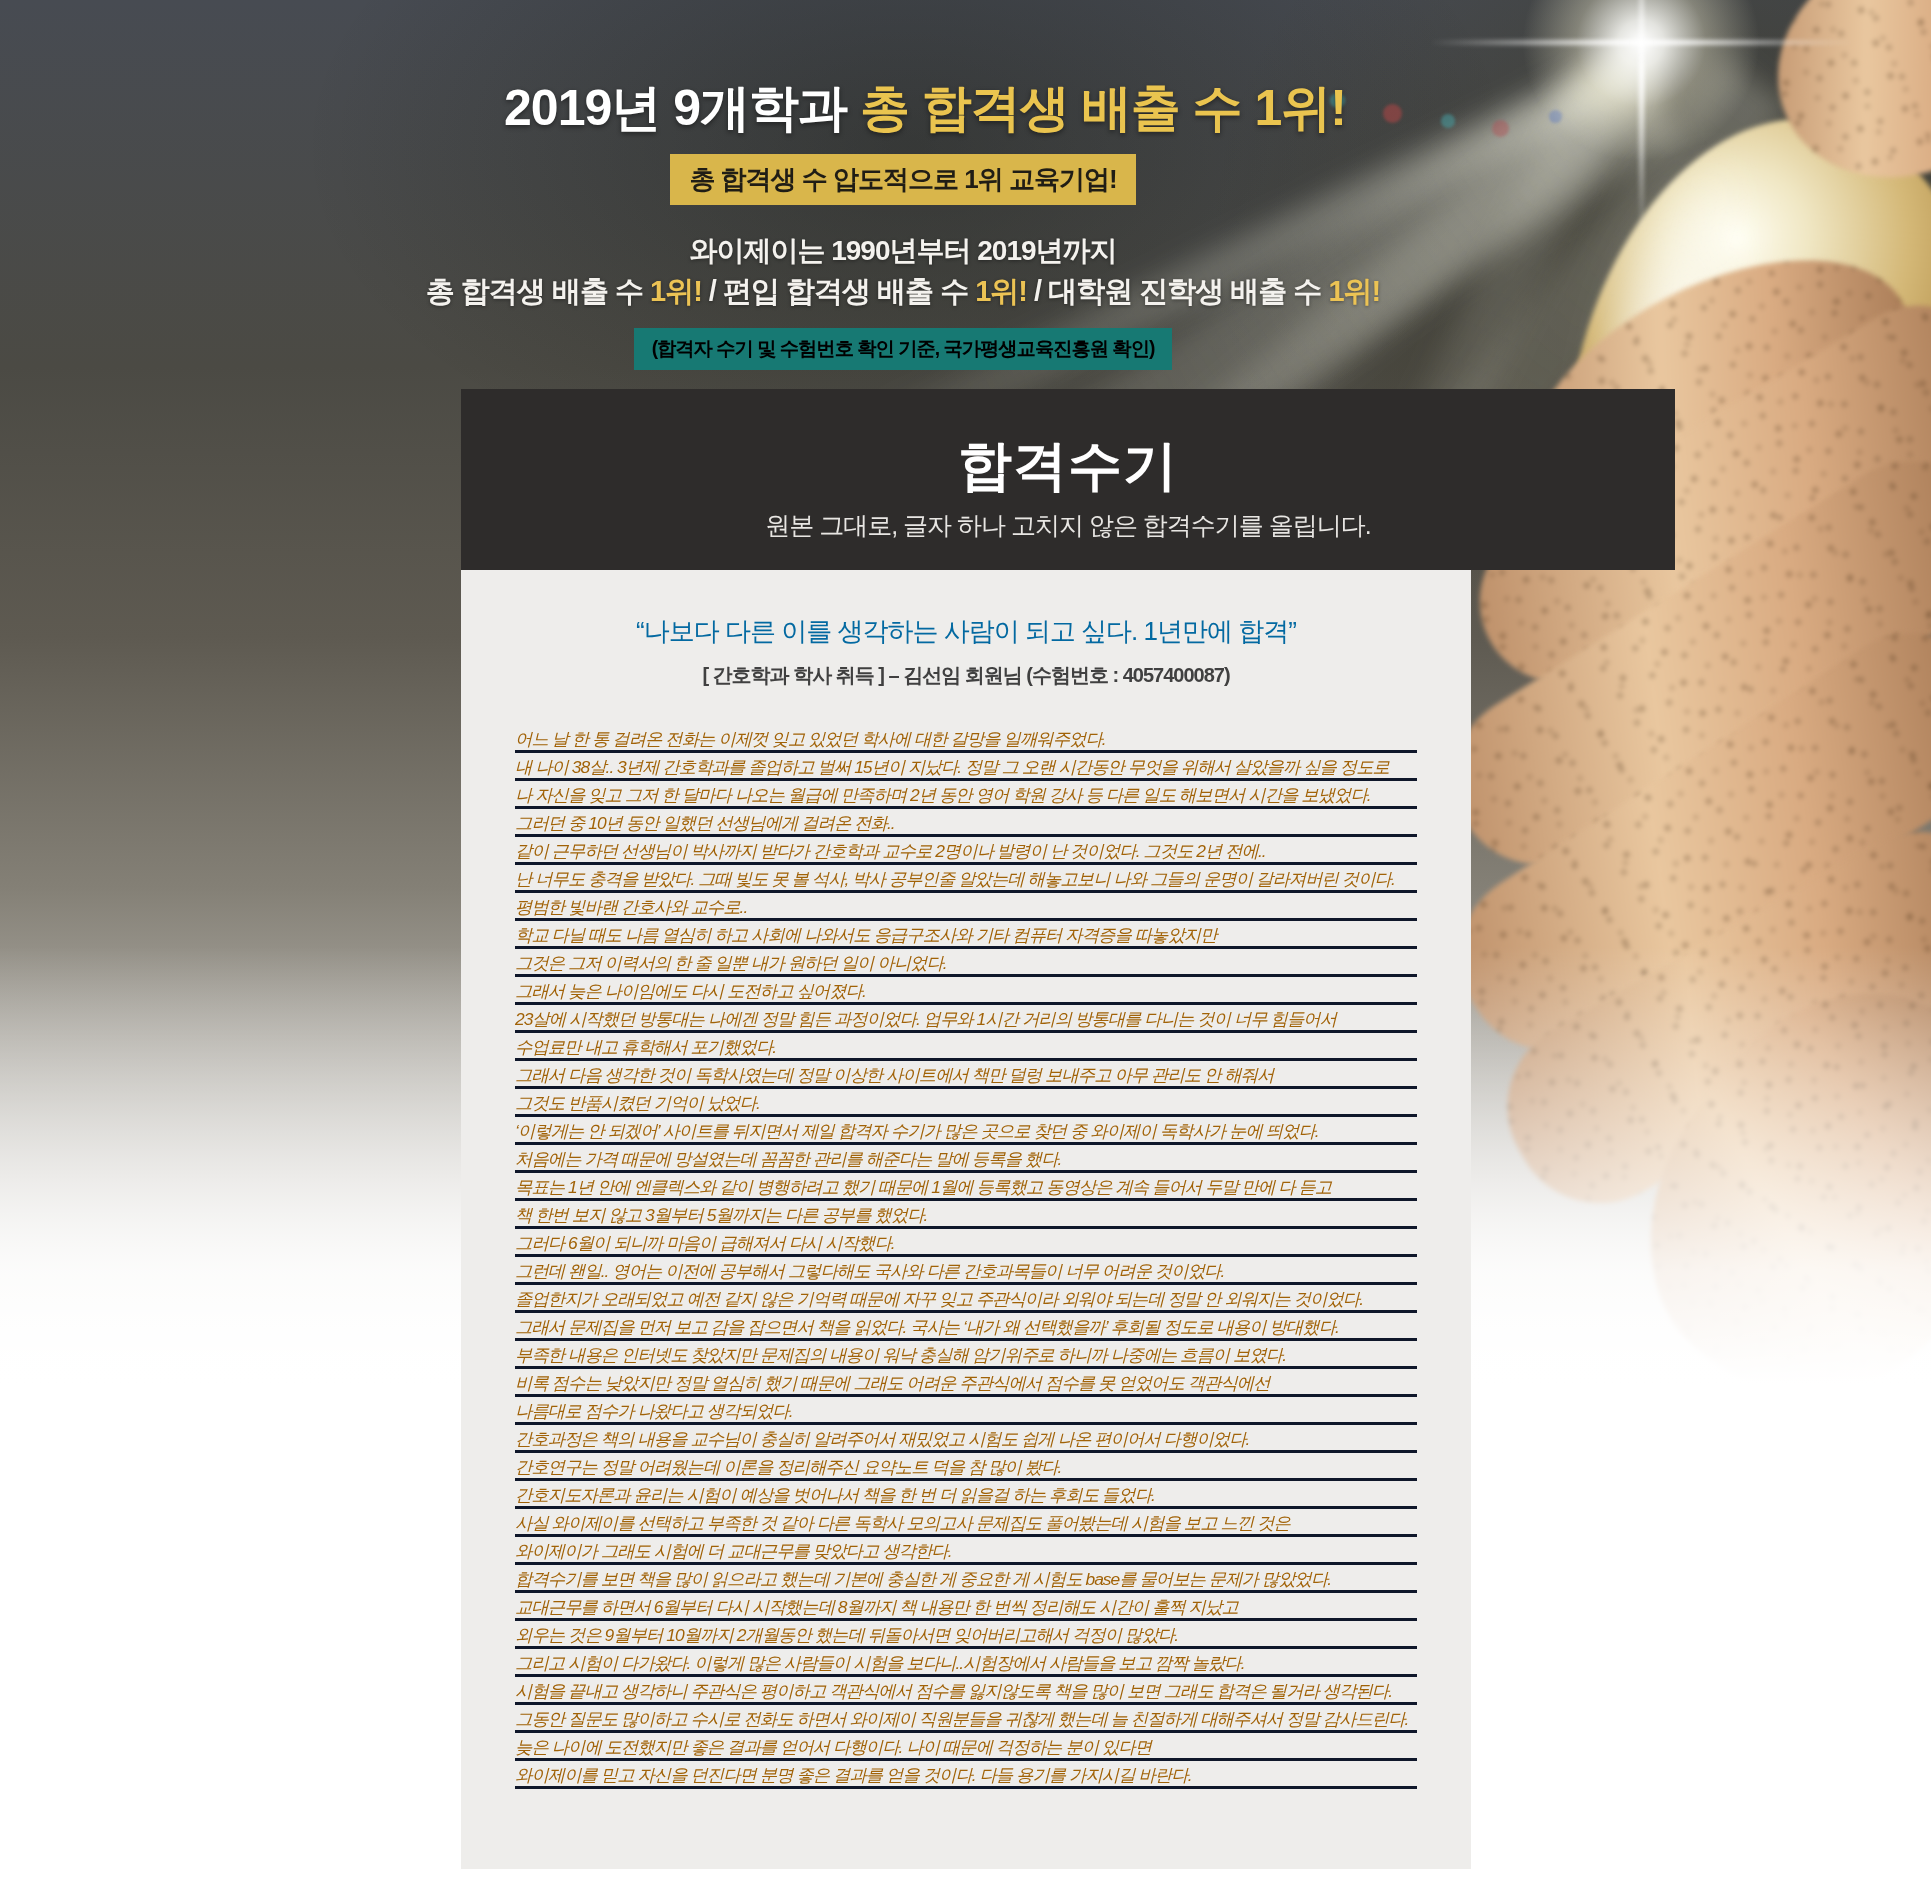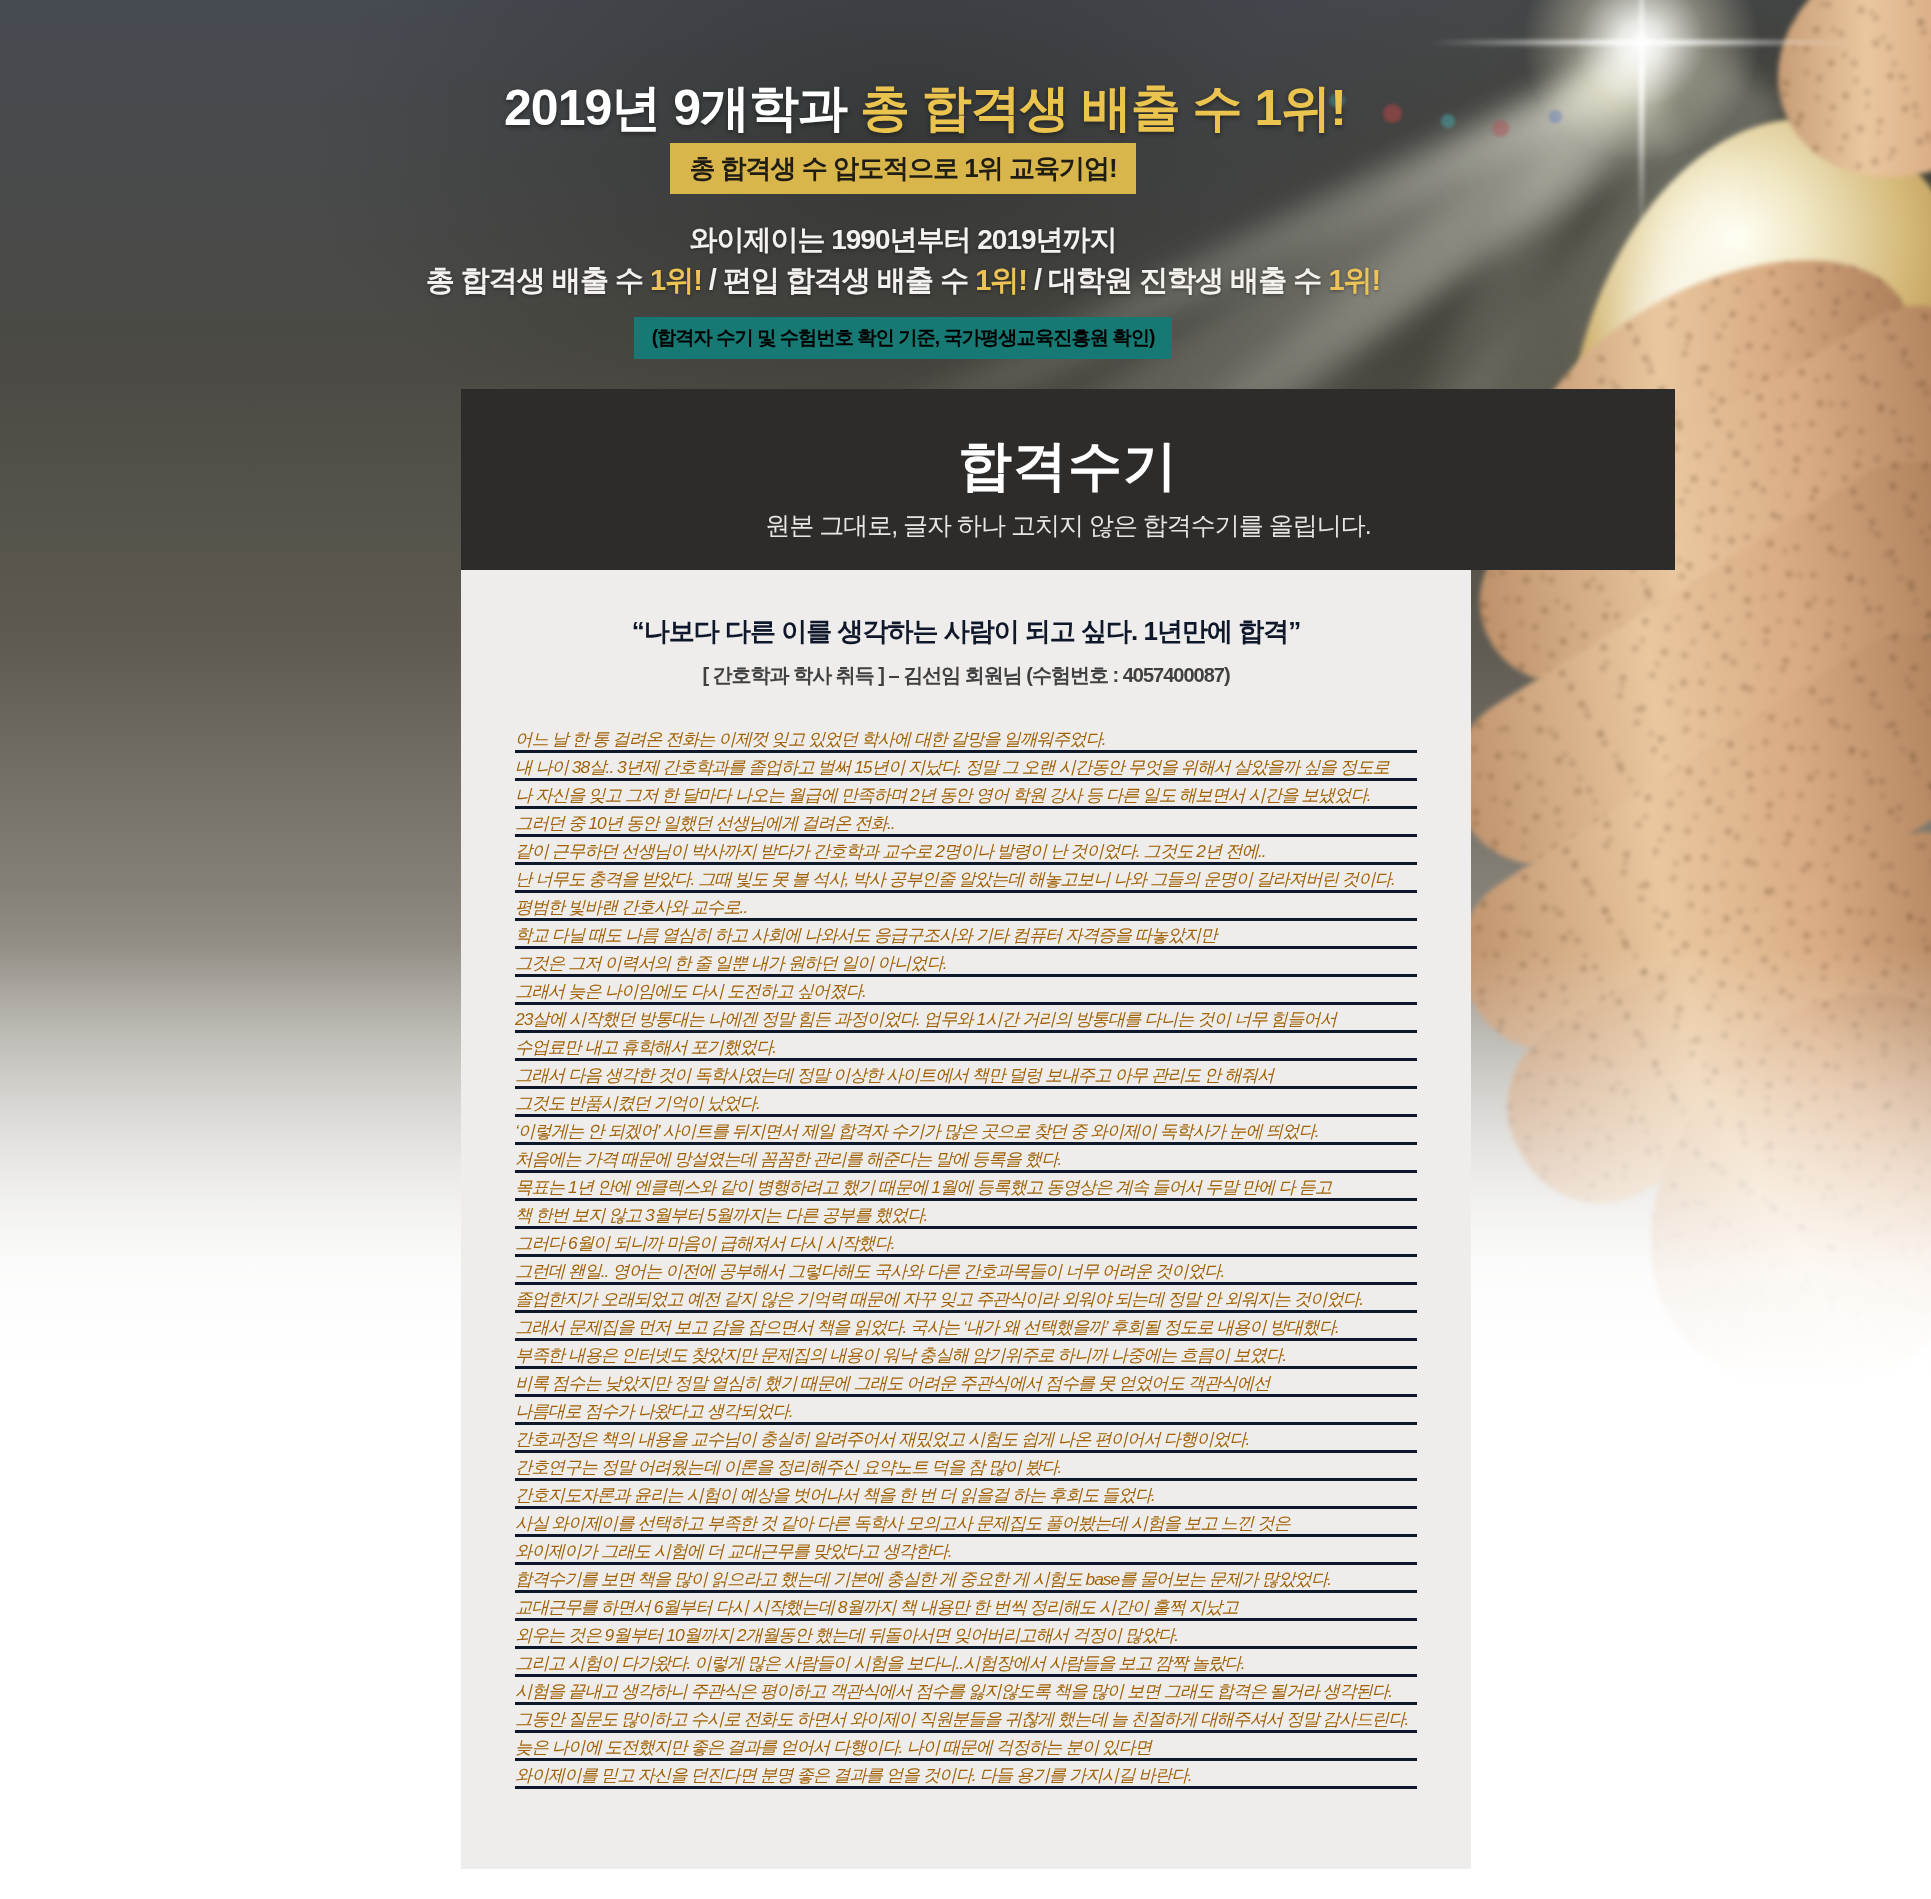--- a/index.html
+++ b/index.html
@@ -66,40 +66,40 @@
   .wrist{left:1630px;top:1031px;width:415px;height:328px;transform:rotate(-55deg);border-radius:45%;}
   
   .hero-fade{position:absolute;left:0;top:946px;width:1931px;height:521px;
     background:linear-gradient(180deg,rgba(255,255,255,0) 0%,rgba(255,255,255,.88) 62%,#ffffff 84%);}
 
   
   .header-content{position:absolute;left:0;top:0;width:1806px;text-align:center;z-index:10;}
   .hero-title{margin:81px 0 0;font-size:50px;line-height:54px;font-weight:bold;letter-spacing:-1px;color:#ffffff;
     text-shadow:0 1.9px 5.8px rgba(0,0,0,.45);padding-left:44px;}
   .hero-title .tg{color:#eac44f;}
-  .badge-gold{display:inline-block;margin-top:8px;padding:7.7px 19.3px 8.7px;background:#d9b64b;color:#201d15;
+  .badge-gold{display:inline-block;margin-top:19px;padding:7.7px 19.3px 8.7px;background:#d9b64b;color:#201d15;
     font-size:26px;font-weight:bold;letter-spacing:-1px;}
   .hline1{margin:30px 0 0;font-size:28px;line-height:31px;color:#f4f2ee;letter-spacing:-1px;font-weight:bold;
     text-shadow:0 1px 3.9px rgba(0,0,0,.4);}
   .hline2{margin:8.7px 0 0;font-size:29px;line-height:33px;color:#f4f2ee;letter-spacing:-1px;font-weight:bold;
     text-shadow:0 1px 3.9px rgba(0,0,0,.4);}
   .hline2 .em{color:#ecc354;}
   .badge-teal{display:inline-block;margin-top:20px;padding:6.8px 17.4px 7.7px;background:#177973;color:#000000;
     font-size:19.3px;font-weight:bold;letter-spacing:-1px;}
 
   
   .dark-box{position:absolute;left:461px;top:389px;width:1214px;height:181px;background:#2e2c2b;z-index:20;
     text-align:center;box-sizing:border-box;}
   .dark-box h2{margin:48px 0 0;font-size:54px;line-height:56px;color:#ffffff;font-weight:bold;letter-spacing:1px;}
   .dark-box p{margin:16.4px 0 0;font-size:25px;color:#e8e6e3;letter-spacing:-1px;}
 
   
   .light-box{position:absolute;left:461px;top:570px;width:1010px;height:1299px;background:#eeedeb;z-index:20;
     box-sizing:border-box;padding:46px 54px 0;}
-  .quote{margin:0;text-align:center;font-size:26px;line-height:31px;color:#0f172a;font-weight:bold;letter-spacing:-1px;}
+  .quote{margin:0;text-align:center;font-size:26px;line-height:31px;color:#0369a1;font-weight:normal;letter-spacing:-1px;}
   .byline{margin:15.4px 0 0;text-align:center;font-size:20px;color:#404040;letter-spacing:-1px;font-weight:bold;}
   .tbody{margin-top:36px;}
   .tline{margin:0;height:28px;line-height:28px;box-sizing:border-box;border-bottom:3px solid #0f172a;
     font-size:17.4px;color:#a16207;letter-spacing:-1px;white-space:nowrap;overflow:hidden;font-style:italic;}
 </style>
 </head>
 <body>
 
 <div class="page">
 

